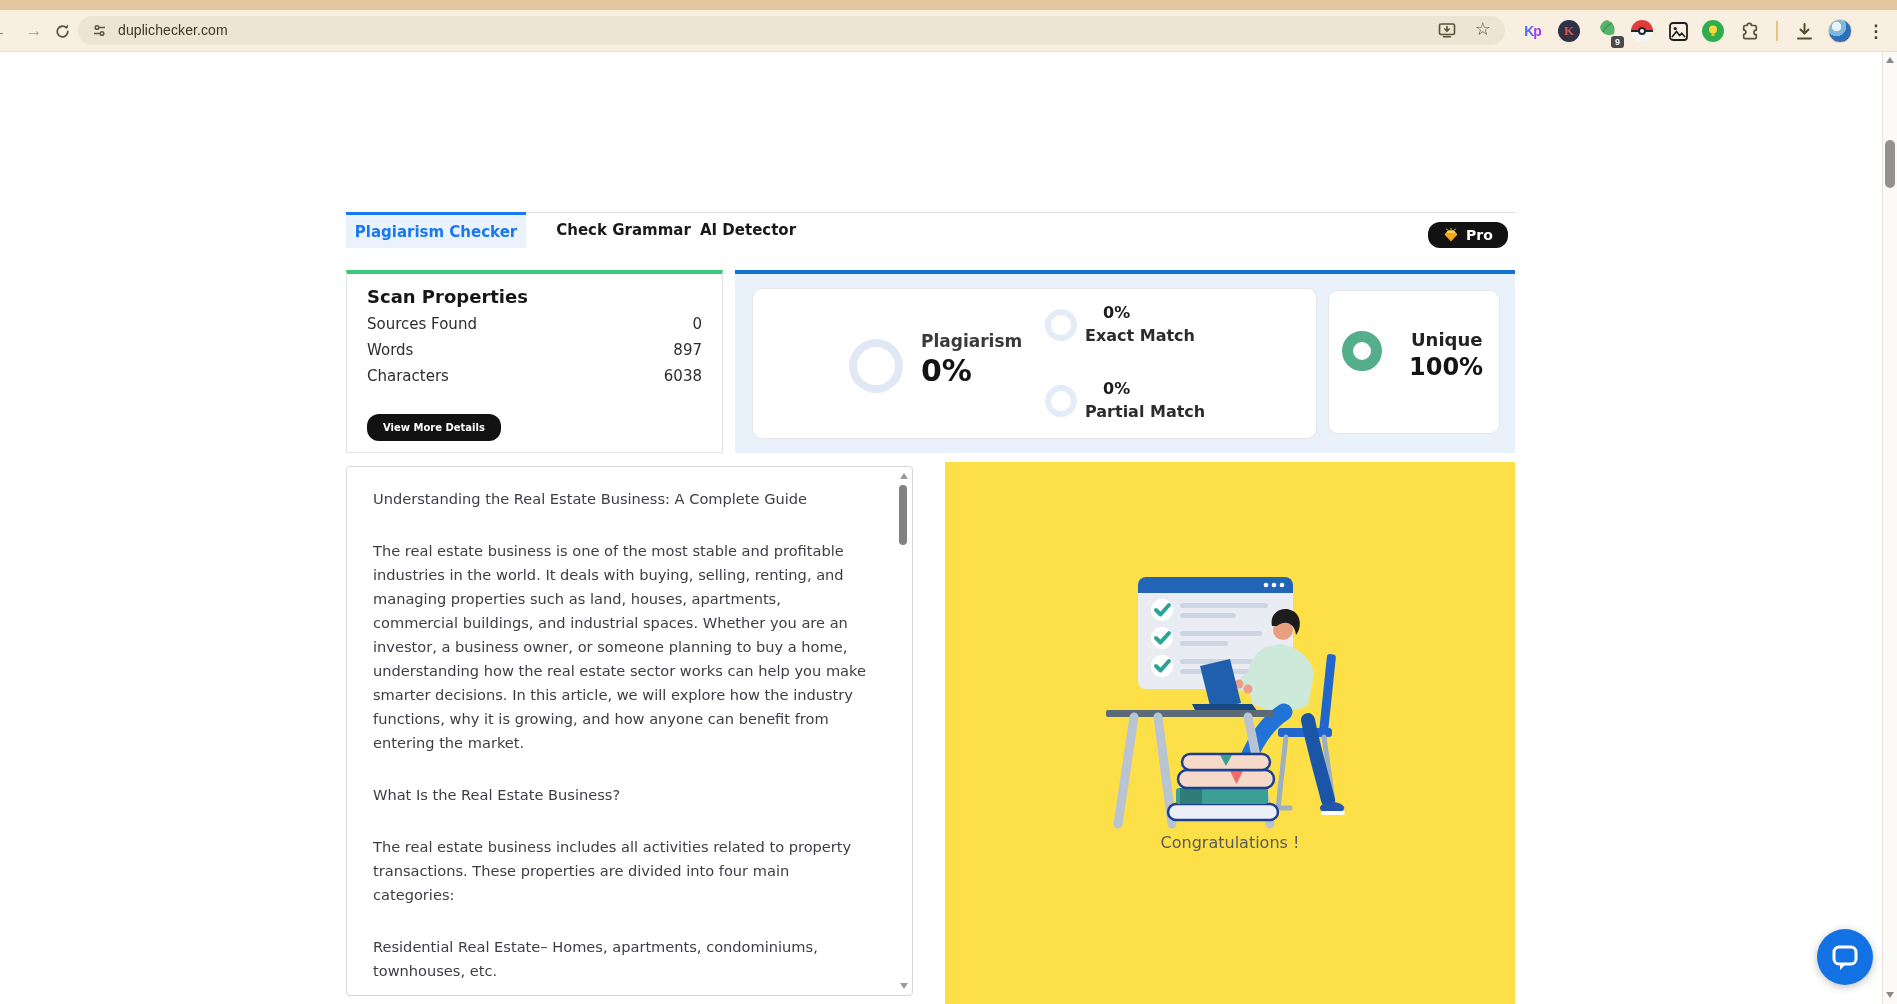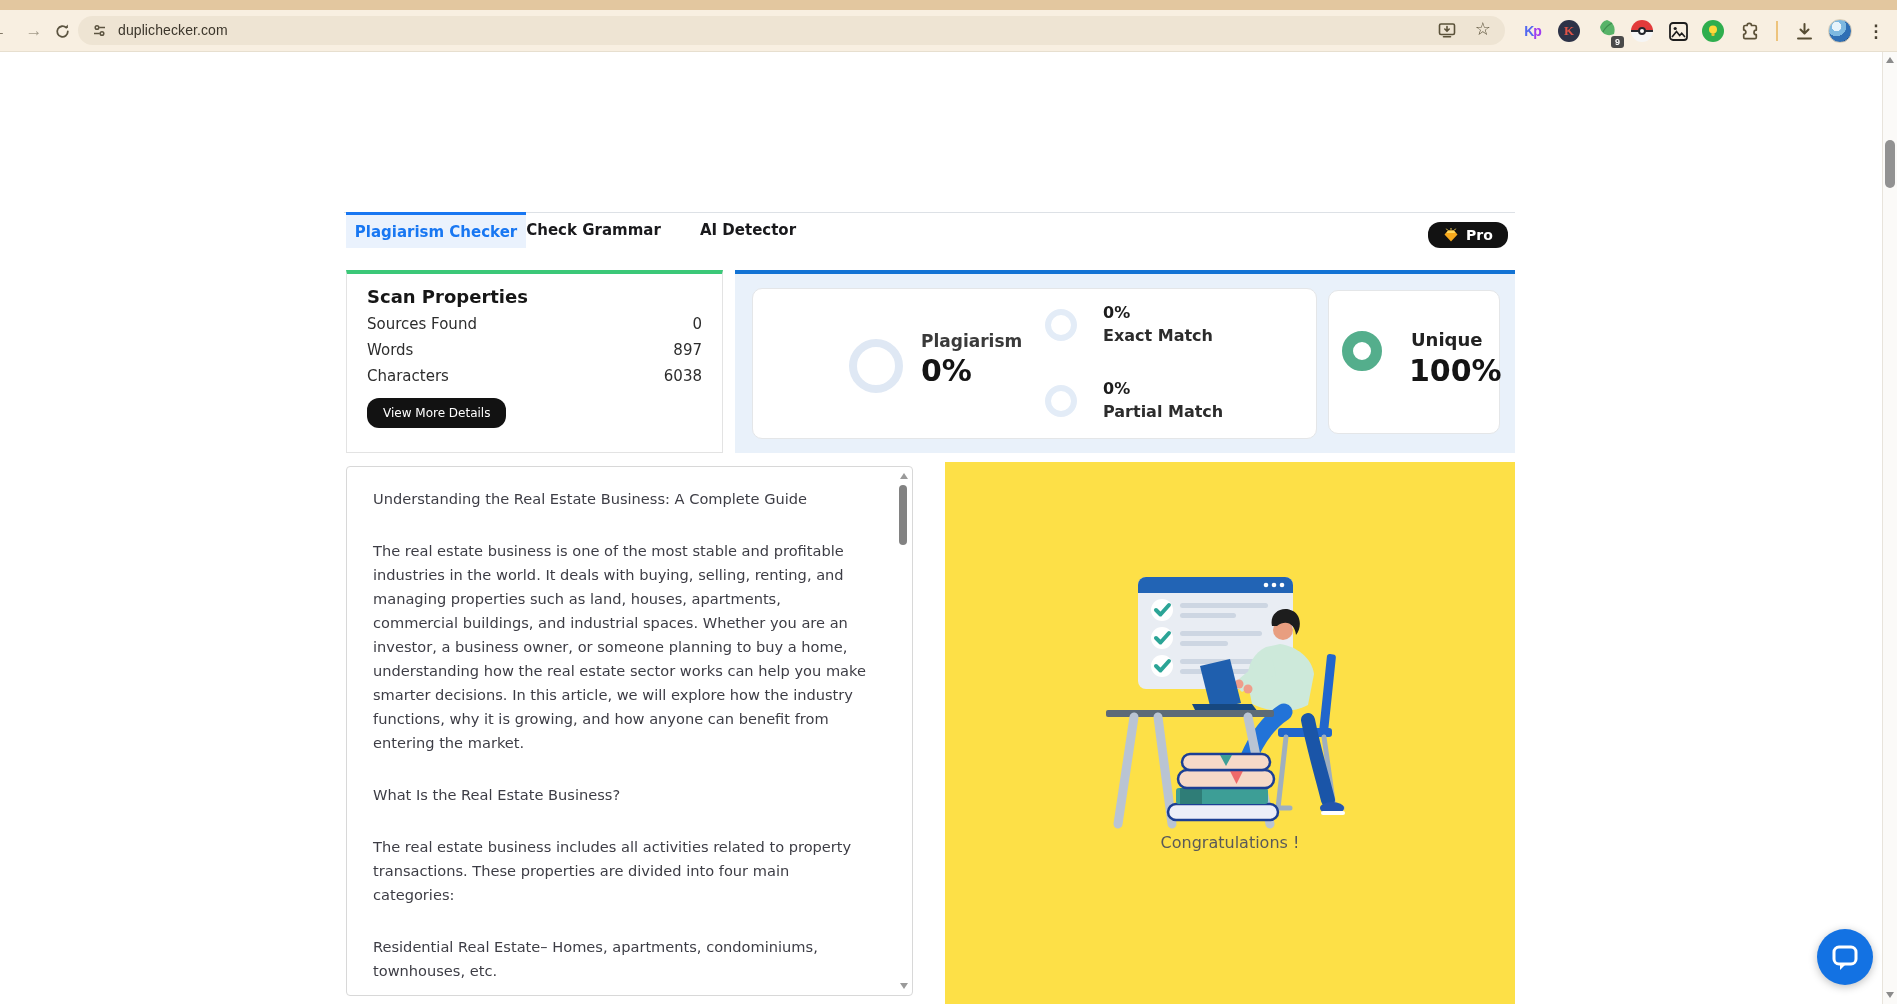--- a/index.html
+++ b/index.html
@@ -77,44 +77,44 @@
   }
   
   .scan-card {
     position:absolute; left:346px; top:270px; width:377px; height:183px;
     background:#fff; border:1px solid #e3e3e3; border-top:4px solid #3bc878;
     padding:12px 20px 0 20px;
   }
   .scan-title { font-size:18px; font-weight:bold; color:#161616; margin-bottom:8px; }
   .scan-row { display:flex; justify-content:space-between; font-size:15px; color:#2d2d2d; margin:8px 0; }
   .view-btn {
-    display:inline-block; margin-top:5px; background:#121212; color:#fff;
-    font-size:12px; font-weight:normal; padding:8px 16px; border-radius:12px; cursor:pointer;
+    display:inline-block; margin-top:21px; background:#121212; color:#fff;
+    font-size:10px; font-weight:bold; padding:8px 16px; border-radius:12px; cursor:pointer;
   }
   
   .results {
     position:absolute; left:735px; top:270px; width:780px; height:183px;
     background:#e9f1fa; border-top:4px solid #1273d4;
   }
   .res-card {
     position:absolute; background:#fff; border:1px solid #e4e6e8; border-radius:10px;
   }
   .res-card.main { left:17px; top:14px; width:565px; height:151px; }
   .res-card.unique { left:593px; top:16px; width:172px; height:144px; }
   .ring { position:absolute; border-radius:50%; }
   .ring-big { left:96px; top:50px; width:54px; height:54px; border:8px solid #dfe8f4; }
   .ring-sm1 { left:292px; top:20px; width:32px; height:32px; border:6px solid #e3ecf7; }
   .ring-sm2 { left:292px; top:96px; width:32px; height:32px; border:6px solid #e3ecf7; }
   .ring-green { left:13px; top:40px; width:40px; height:40px; border:11px solid #54ae8c; }
   .plag-label { position:absolute; left:168px; top:42px; font-size:17px; font-weight:600; color:#3a3a3a; }
   .plag-value { position:absolute; left:168px; top:64px; font-size:30px; font-weight:bold; color:#141414; }
   .m-value { position:absolute; left:350px; font-size:16px; font-weight:bold; color:#1c1c1c; }
-  .m-label { position:absolute; left:350px; font-size:16px; font-weight:600; color:#2c2c2c; }
+  .m-label { position:absolute; left:332px; font-size:16px; font-weight:600; color:#2c2c2c; }
   .uq-label { position:absolute; left:82px; top:38px; font-size:18px; font-weight:bold; color:#222; }
-  .uq-value { position:absolute; left:80px; top:62px; font-size:30px; font-weight:bold; color:#141414; }
+  .uq-value { position:absolute; left:80px; top:62px; font-size:24px; font-weight:bold; color:#141414; }
   
   .doc {
     position:absolute; left:346px; top:466px; width:567px; height:530px;
     background:#fff; border:1px solid #d8d8d8; border-radius:4px; overflow:hidden;
   }
   .doc-inner {
     position:absolute; left:26px; top:20px; width:498px;
     font-size:14.6px; line-height:24px; color:#3d3d45;
   }
   .doc-inner p { margin:0 5px 28px 0; }
@@ -234,21 +234,21 @@
 <div class="pg-scroll">
   <div class="tri-up"></div>
   <div class="pg-thumb"></div>
   <div class="tri-down"></div>
 </div>
 
 <div class="tabs">
   <div class="tab active" style="left:2px; width:180px;">
     <span>Plagiarism Checker</span>
   </div>
-  <div class="tab" style="left:168px; width:163px;">
+  <div class="tab" style="left:198px; width:163px;">
     <span>Check Grammar</span>
   </div>
   <div class="tab" style="left:345px; width:118px;">
     <span>AI Detector</span>
   </div>
   <div class="pro-btn">
     <svg width="16" height="15" viewBox="0 0 16 15">
       <polygon points="5,2.5 11,2.5 14.5,6.5 8,13.5 1.5,6.5" fill="#f6a81c"></polygon>
       <polygon points="5,2.5 11,2.5 12.5,5 3.5,5" fill="#ffd75e"></polygon>
       <path d="M8 0 v1.4 M3.6 1 l.8 1 M12.4 1 l-.8 1" stroke="#ffd75e" stroke-width="1" stroke-linecap="round"></path>

